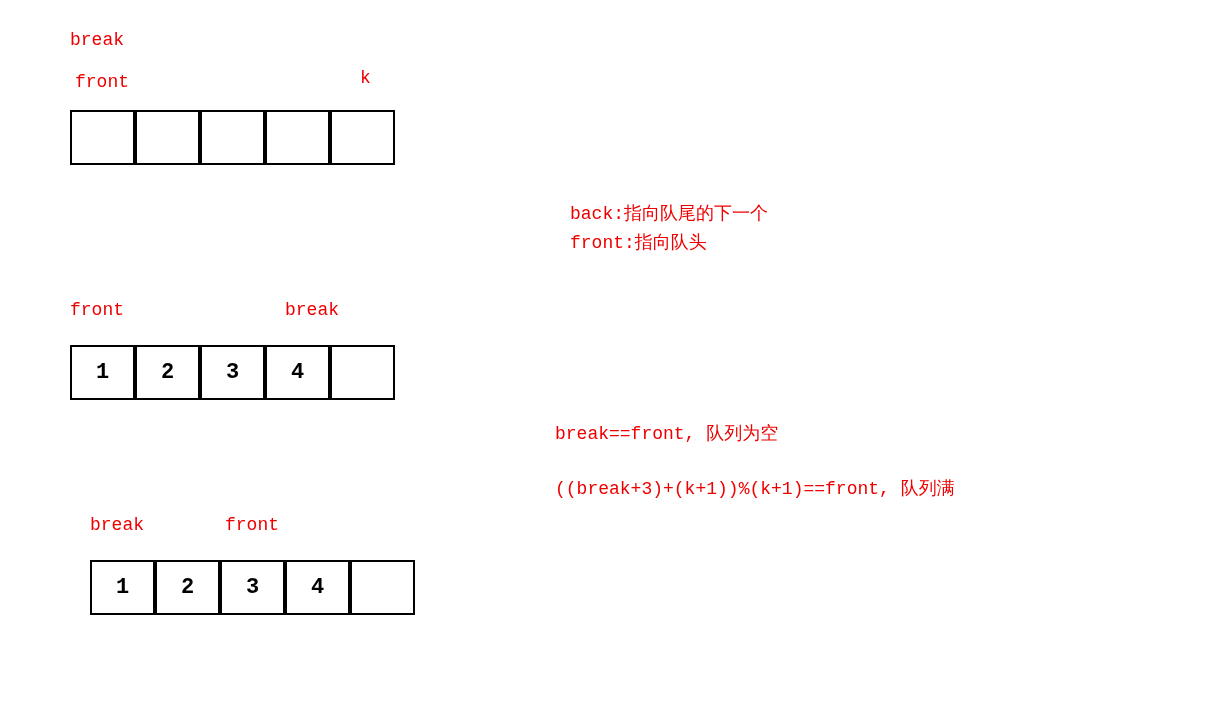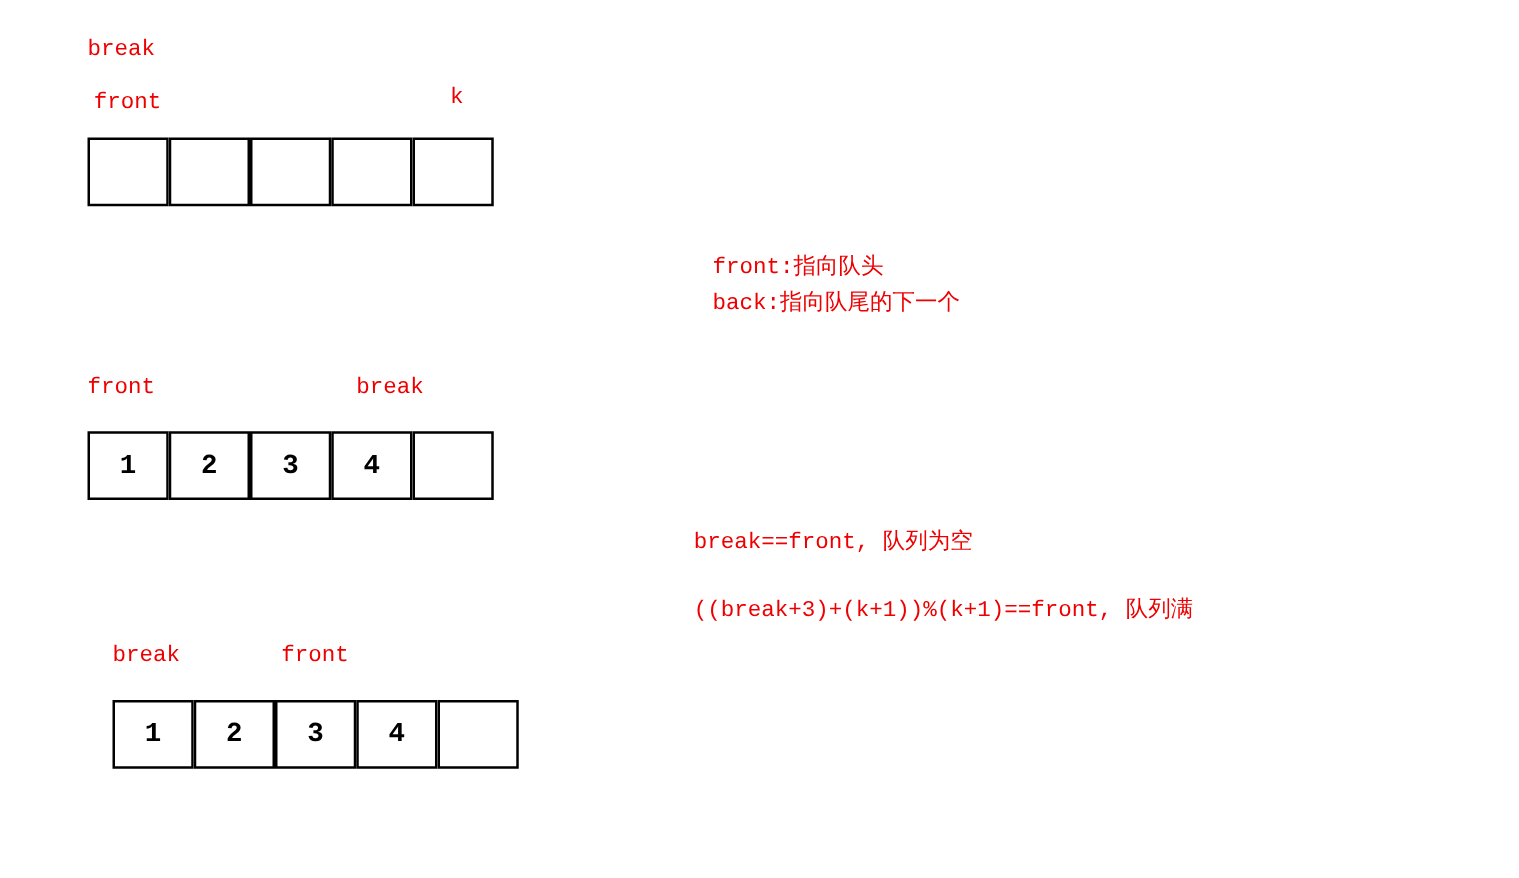--- a/index.html
+++ b/index.html
@@ -48,22 +48,22 @@
 
 <div class="array-container" style="top:110px; left:70px;">
   <div class="cell"></div>
   <div class="cell"></div>
   <div class="cell"></div>
   <div class="cell"></div>
   <div class="cell"></div>
 </div>
 
 <div class="info-text" style="top:200px; left:570px;">
+  <div>back:指向队尾的下一个</div>
   <div>front:指向队头</div>
-  <div>back:指向队尾的下一个</div>
 </div>
 
 <span class="label" style="top:300px; left:70px;">front</span>
 <span class="label" style="top:300px; left:285px;">break</span>
 
 <div class="array-container" style="top:345px; left:70px;">
   <div class="cell">1</div>
   <div class="cell">2</div>
   <div class="cell">3</div>
   <div class="cell">4</div>

